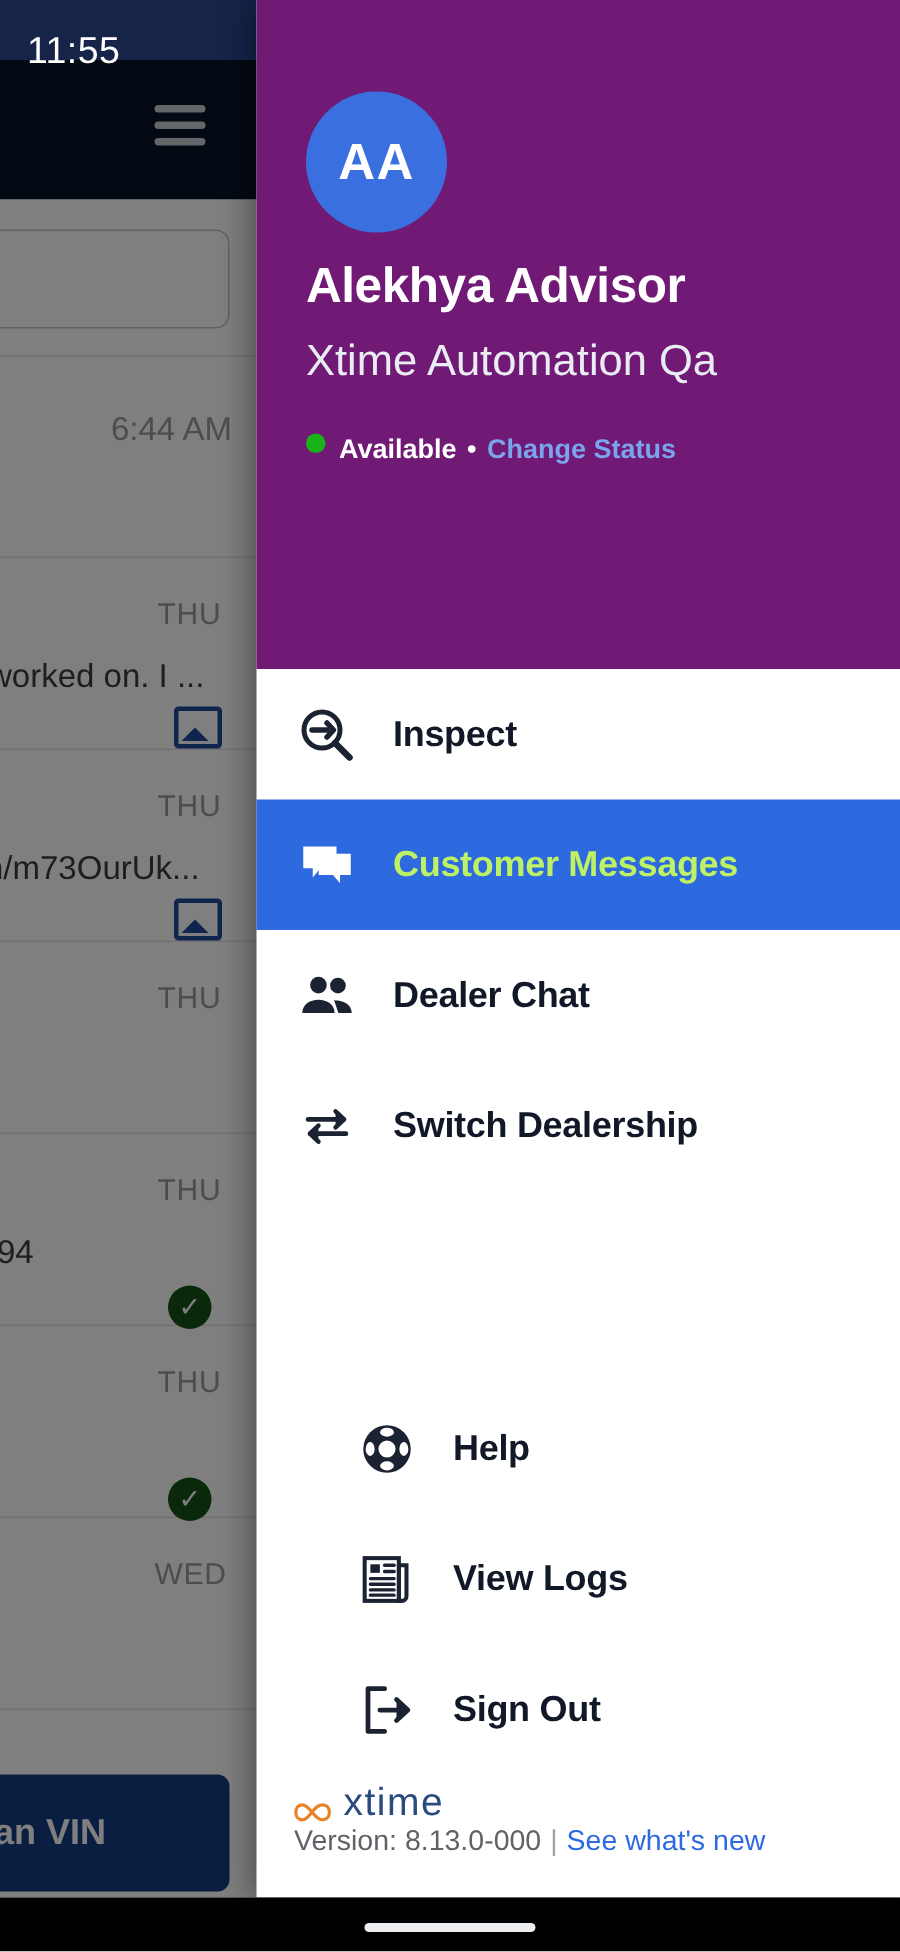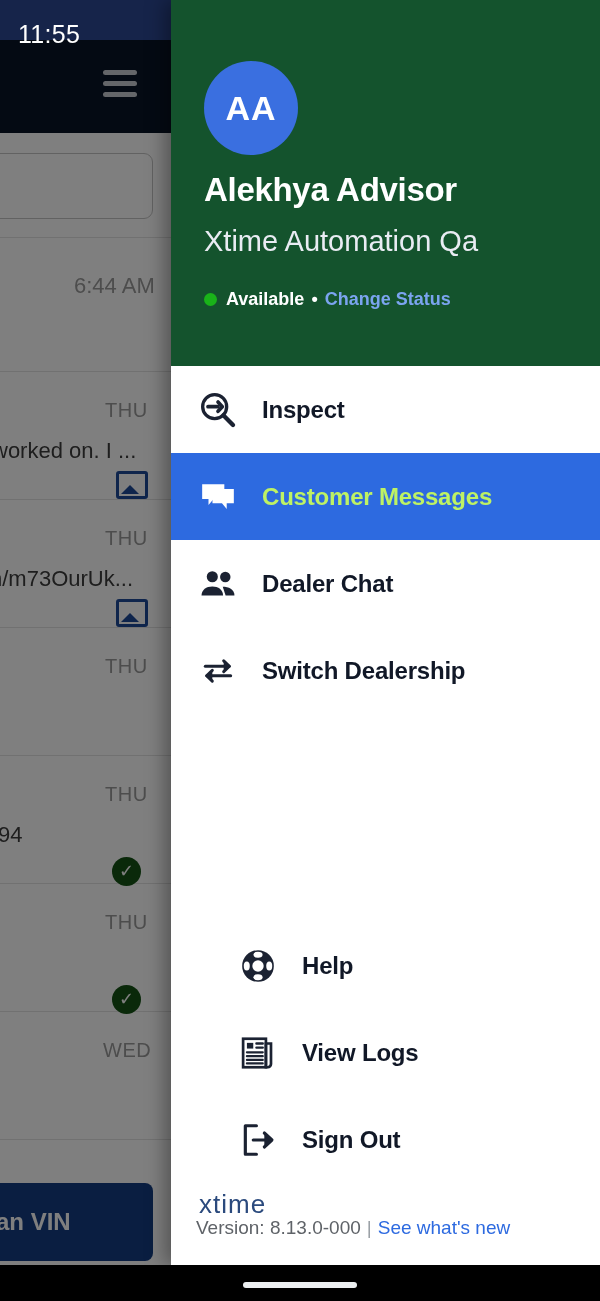--- a/index.html
+++ b/index.html
@@ -33,42 +33,42 @@
   .scrim { position:absolute; left:0; top:0; width:600px; height:1265px; background:rgba(0,0,0,.50); }
 
   
   .statusbar { position:absolute; left:0; top:0; width:600px; height:40px; background:#16244a; z-index:40; }
   .sb-time { position:absolute; left:18px; top:20px; font-size:25px; color:#ffffff; letter-spacing:.3px; }
   .sb-icons { position:absolute; right:16px; top:8px; height:24px; display:flex; align-items:center; gap:9px; }
 
   
   .drawer { position:absolute; left:171px; top:0; width:429px; height:1265px; background:#ffffff; z-index:50;
       box-shadow:-6px 0 18px rgba(0,0,0,.35); display:flex; flex-direction:column; }
-  .drawer-head { background:#14532d; height:366px; position:relative; flex:none; }
+  .drawer-head { background:#701a75; height:446px; position:relative; flex:none; }
   .avatar { position:absolute; left:33px; top:61px; width:94px; height:94px; border-radius:50%; background:#3a6fe0;
       color:#fff; font-size:34px; font-weight:bold; display:flex; align-items:center; justify-content:center; letter-spacing:1px; }
   .user-name { position:absolute; left:33px; top:171px; font-size:33px; font-weight:bold; color:#ffffff; letter-spacing:-.3px; }
   .org-name { position:absolute; left:33px; top:225px; font-size:29px; color:#e9ecf3; }
-  .status-line { position:absolute; left:33px; top:289px; display:flex; align-items:center; font-size:18px; font-weight:bold; }
+  .status-line { position:absolute; left:33px; top:289px; display:flex; font-size:18px; font-weight:bold; }
   .dot { width:13px; height:13px; border-radius:50%; background:#19b319; margin-right:9px; }
   .status-text { color:#ffffff; }
   .sep-dot { color:#ffffff; margin:0 7px; }
   .change-status { color:#7ba4ef; font-weight:bold; cursor:pointer; }
 
   .menu { flex:1; position:relative; }
   .menu-item { display:flex; align-items:center; height:87px; padding-left:25px; cursor:pointer; }
   .menu-item .ic { width:44px; height:44px; display:flex; align-items:center; justify-content:center; flex:none; }
   .menu-item .lbl { margin-left:22px; font-size:24px; font-weight:bold; color:#111827; letter-spacing:-.2px; }
   .menu-item.active { background:#2d6ae0; }
   .menu-item.active .lbl { color:#bef264;text-align:center; }
   .menu-top { padding-top:0; }
   .menu-bottom { position:absolute; left:0; bottom:0; width:100%;padding-left:40px; }
 
   .footer { padding:6px 0 26px 25px; flex:none; }
-  .logo { display:flex; align-items:flex-start; height:28px;flex-direction:column; }
+  .logo { display:flex; align-items:flex-end; height:28px; }
   .logo-word { font-size:26px; color:#2b4a7d; letter-spacing:1px; margin-left:3px; }
   .version { margin-top:0; font-size:19px; color:#5f6368; }
   .version .wn { color:#2d6ae0; cursor:pointer; }
   .version .bar { color:#9aa0a6; margin:0 6px; }
 
   
   .navbar { position:absolute; left:0; bottom:0; width:600px; height:36px; background:#000000; z-index:60; }
   .pill { position:absolute; left:50%; transform:translateX(-50%); bottom:13px; width:114px; height:6px; border-radius:3px; background:#eceff1; }
 </style>
 </head>

